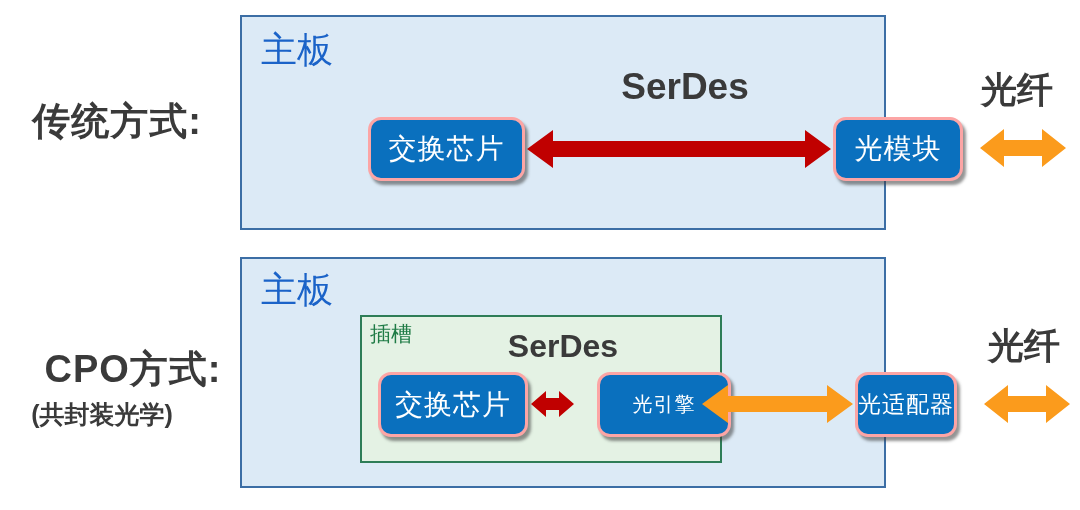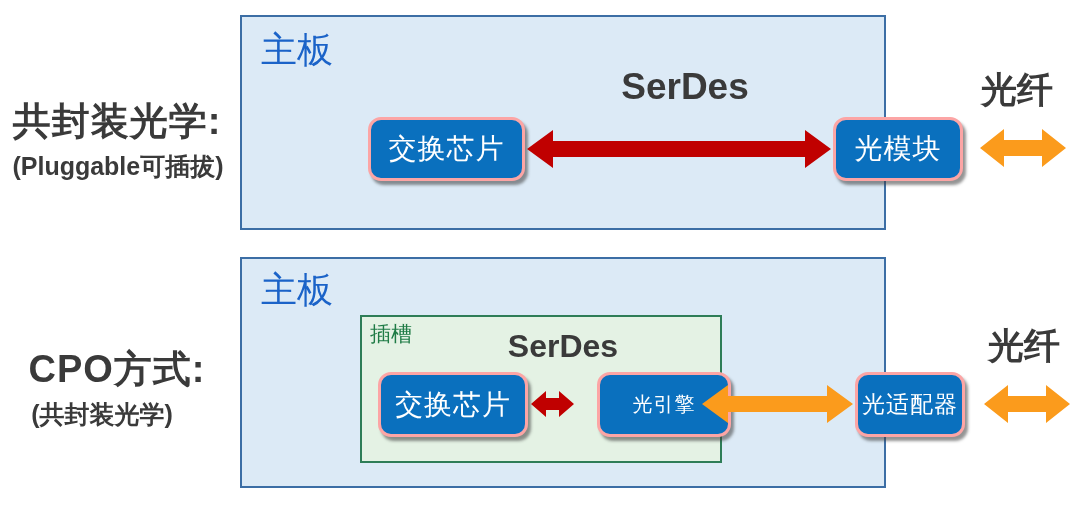--- a/index.html
+++ b/index.html
@@ -44,22 +44,21 @@
     display:flex;align-items:center;justify-content:center;
     color:var(--node-text);font-weight:normal;letter-spacing:1px;white-space:nowrap;
   }
   svg{display:block;}
 </style>
 </head>
 <body>
 
 <div class="stage">
 
-  <div class="abs row-title" style="left:12px;top:96px;width:210px;">共封装光学:</div>
-  <div class="abs row-sub" style="left:4px;top:150px;width:228px;">(Pluggable可插拔)</div>
+  <div class="abs row-title" style="left:12px;top:96px;width:210px;">传统方式:</div>
 
   <div class="abs panel" style="left:240px;top:15px;width:646px;height:215px;"></div>
 
   <div class="abs board-label" style="left:261px;top:26px;">主板</div>
 
   <div class="abs annot" style="left:595px;top:66px;width:180px;font-size:37px;">SerDes</div>
 
   <div class="abs node" style="left:368px;top:117px;width:157px;height:64px;font-size:28px;">交换芯片</div>
 
   <svg class="abs" style="left:527px;top:127px;" width="304" height="44" viewBox="0 0 304 44">
@@ -67,21 +66,21 @@
   </svg>
 
   <div class="abs node" style="left:833px;top:117px;width:130px;height:64px;font-size:28px;">光模块</div>
 
   <div class="abs annot" style="left:971px;top:66px;width:92px;font-size:36px;">光纤</div>
 
   <svg class="abs" style="left:980px;top:126px;" width="86" height="44" viewBox="0 0 86 44">
     <polygon points="0,22 24,3 24,14 62,14 62,3 86,22 62,41 62,30 24,30 24,41" fill="#FB9B1C"></polygon>
   </svg>
 
-  <div class="abs row-title" style="left:12px;top:344px;width:210px;">CPO方式:</div>
+  <div class="abs row-title" style="left:28px;top:344px;width:210px;">CPO方式:</div>
   <div class="abs row-sub" style="left:12px;top:398px;width:180px;">(共封装光学)</div>
 
   <div class="abs panel" style="left:240px;top:257px;width:646px;height:231px;"></div>
 
   <div class="abs board-label" style="left:261px;top:266px;">主板</div>
 
   <div class="abs slot" style="left:360px;top:315px;width:362px;height:148px;"></div>
 
   <div class="abs slot-label" style="left:370px;top:320px;">插槽</div>
 
@@ -92,21 +91,21 @@
   <svg class="abs" style="left:531px;top:388px;" width="43" height="32" viewBox="0 0 43 32">
     <polygon points="0,16 15,3 15,10 28,10 28,3 43,16 28,29 28,22 15,22 15,29" fill="#C00000"></polygon>
   </svg>
 
   <div class="abs node" style="left:597px;top:372px;width:134px;height:65px;font-size:20px;">光引擎</div>
 
   <svg class="abs" style="left:702px;top:382px;" width="151" height="44" viewBox="0 0 151 44">
     <polygon points="0,22 26,3 26,14 125,14 125,3 151,22 125,41 125,30 26,30 26,41" fill="#FB9B1C"></polygon>
   </svg>
 
-  <div class="abs node" style="left:855px;top:372px;width:110px;height:65px;font-size:23px;">光适配器</div>
+  <div class="abs node" style="left:855px;top:372px;width:102px;height:65px;font-size:23px;">光适配器</div>
 
   <div class="abs annot" style="left:978px;top:322px;width:92px;font-size:36px;">光纤</div>
 
   <svg class="abs" style="left:984px;top:382px;" width="86" height="44" viewBox="0 0 86 44">
     <polygon points="0,22 24,3 24,14 62,14 62,3 86,22 62,41 62,30 24,30 24,41" fill="#FB9B1C"></polygon>
   </svg>
 
 </div>
 
 </body></html>

